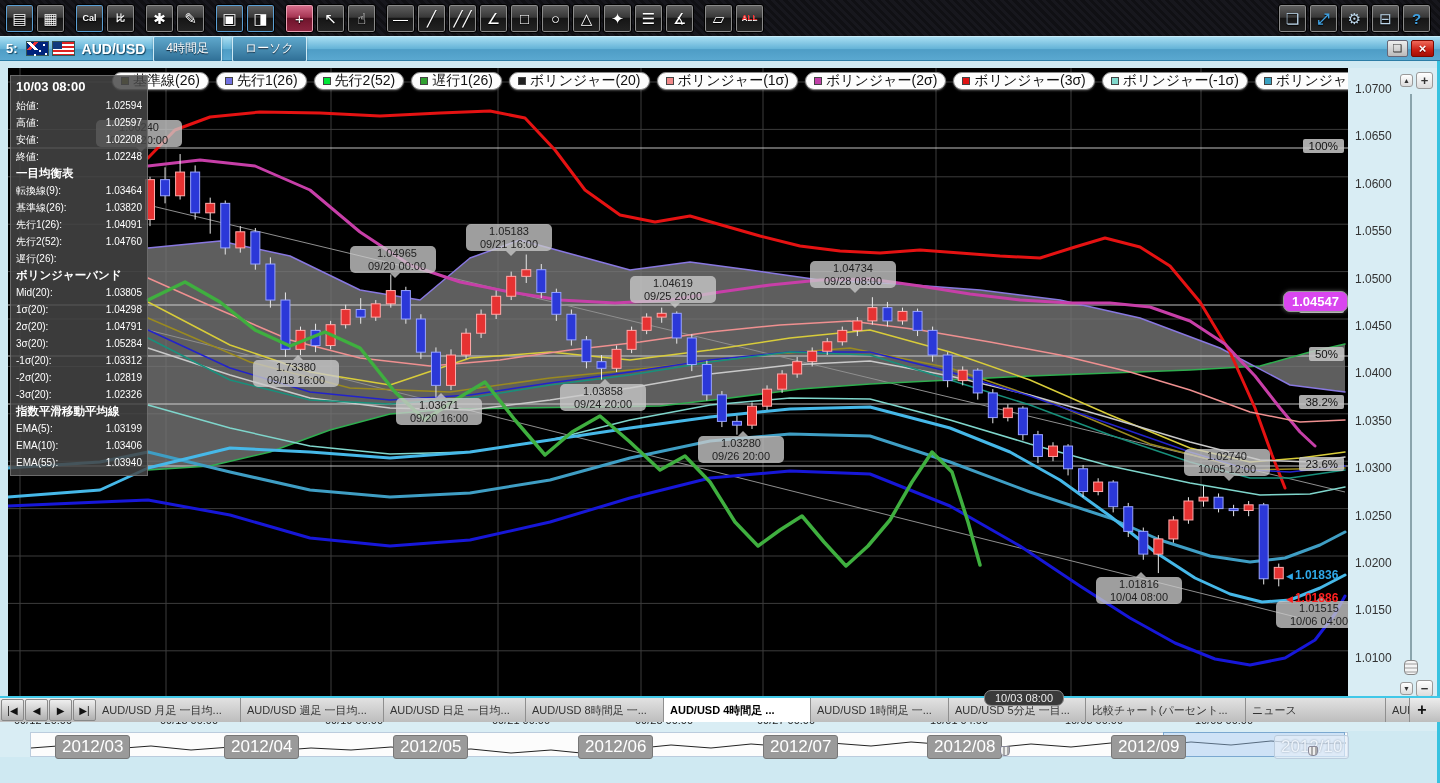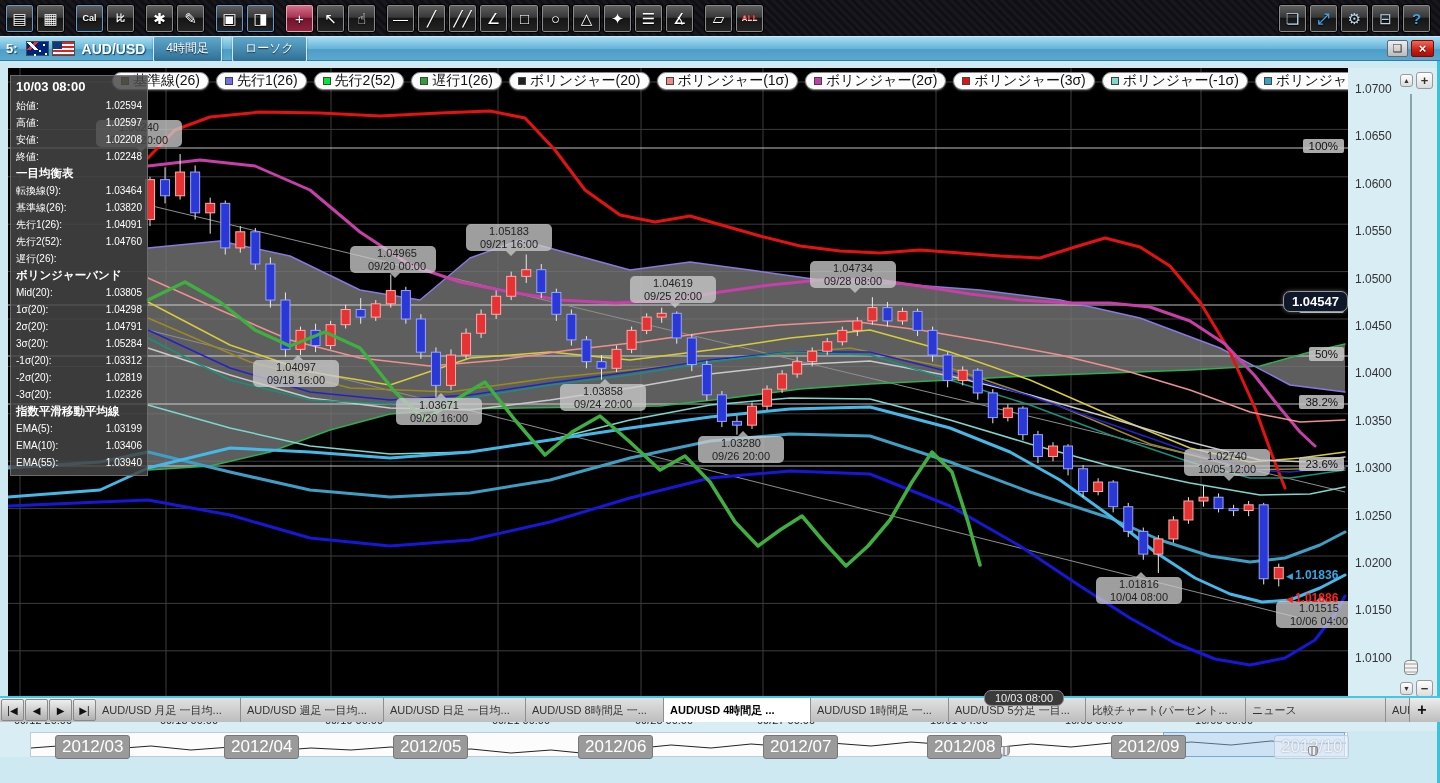--- a/index.html
+++ b/index.html
@@ -71,21 +71,21 @@
   .tooltip .sec { font-size:11.5px; font-weight:bold; height:17px; line-height:17px; }
 
   .ann { position:absolute; width:86px; z-index:5; background:rgba(202,202,202,.78); border-radius:5px;
     color:#222; font-size:11px; line-height:12.5px; text-align:center; padding:1px 0; }
   .ann::after { content:""; position:absolute; left:40px; border:5px solid transparent; }
   .ann.down::after { top:100%; border-top-color:rgba(202,202,202,.78); }
   .ann.up::after { bottom:100%; border-bottom-color:rgba(202,202,202,.78); }
 
   .fibbox { position:absolute; right:4px; z-index:6; background:rgba(200,200,200,.85); color:#111;
     font-size:11.5px; padding:1px 6px; border-radius:2px; }
-  .pmarker { position:absolute; z-index:7; background:#0f172a; border:1px solid #999; border-radius:7px;
+  .pmarker { position:absolute; z-index:7; background:#d946ef; border:1px solid #999; border-radius:7px;
     color:#fff; font-weight:bold; font-size:13px; padding:2px 8px; box-shadow:0 0 4px rgba(255,255,255,.35); }
   .askline,.bidline { position:absolute; z-index:7; font-size:12px; font-weight:bold; }
   .askline { color:#ff2020; }
   .bidline { color:#2fa8e8; }
   .askline .tri,.bidline .tri { font-size:9px; margin-right:2px; }
   .crossbox { position:absolute; z-index:8; background:#3a3a3a; border:1px solid #8a8a8a; border-radius:7px;
     color:#eee; font-size:11px; padding:1px 10px; }
 
   
   .paxis { position:absolute; left:1348px; top:7px; width:89px; height:663px; background:#d9edf4; }
@@ -531,21 +531,21 @@
           </div>
           <div class="ann down" style="left: 622px; top: 208px;">
             <div>1.04619</div>
             <div>09/25 20:00</div>
           </div>
           <div class="ann down" style="left: 802px; top: 193px;">
             <div>1.04734</div>
             <div>09/28 08:00</div>
           </div>
           <div class="ann up" style="left: 245px; top: 292px;">
-            <div>1.04097</div>
+            <div>1.73380</div>
             <div>09/18 16:00</div>
           </div>
           <div class="ann up" style="left: 388px; top: 330px;">
             <div>1.03671</div>
             <div>09/20 16:00</div>
           </div>
           <div class="ann up" style="left: 552px; top: 316px;">
             <div>1.03858</div>
             <div>09/24 20:00</div>
           </div>

